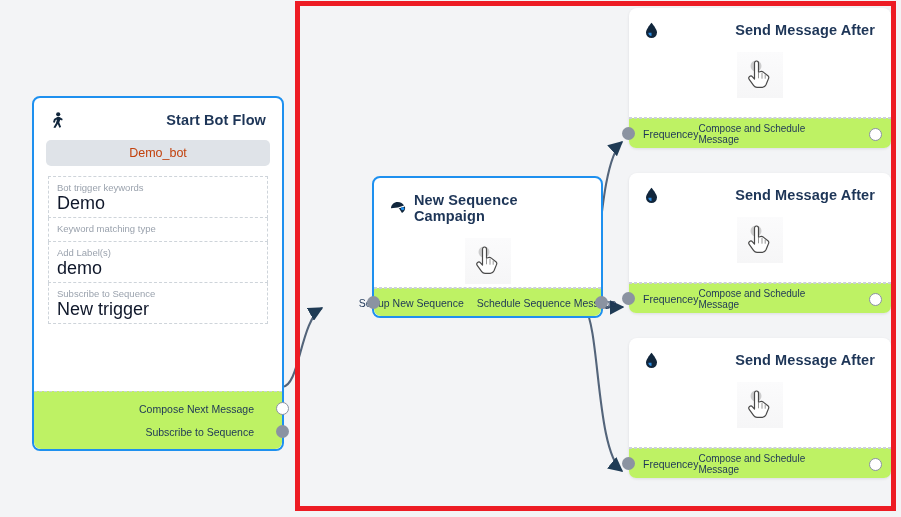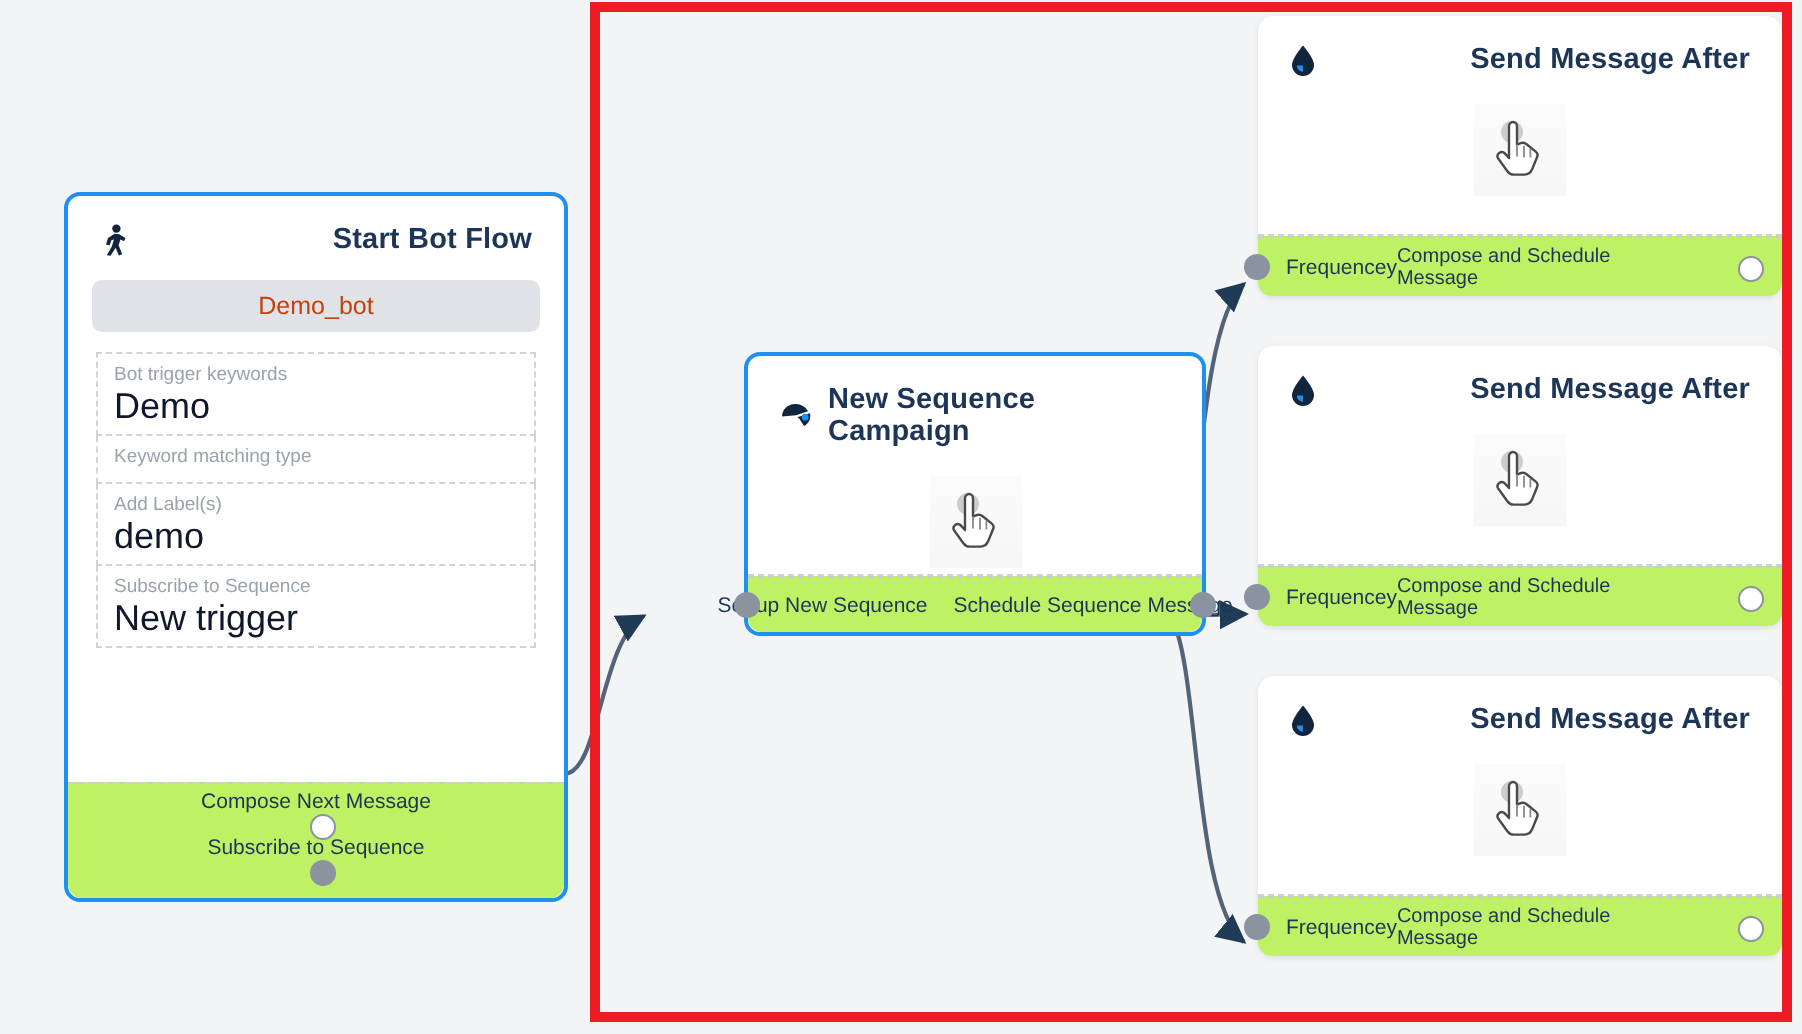--- a/index.html
+++ b/index.html
@@ -52,21 +52,21 @@
   }
   .node-foot{
     position:absolute;left:0;right:0;bottom:0;
     background:#bef264;
     border-top:1px dashed #c9ced6;
     border-radius:0 0 7px 7px;
     box-sizing:border-box;
   }
   .port-row{
     display:flex;align-items:center;justify-content:flex-end;
-    gap:0;height:23px;padding-right:0px;position:relative;flex-direction:column;
+    gap:22px;height:23px;padding-right:0px;position:relative;
   }
   .port-label{font-size:10.5px;color:#1d3557;white-space:nowrap;}
 
   
   .port{
     width:13px;height:13px;border-radius:50%;
     box-sizing:border-box;flex:0 0 auto;
   }
   .port-filled{background:#8b93a1;}
   .port-hollow{background:#ffffff;border:1.6px solid #8b93a1;}

